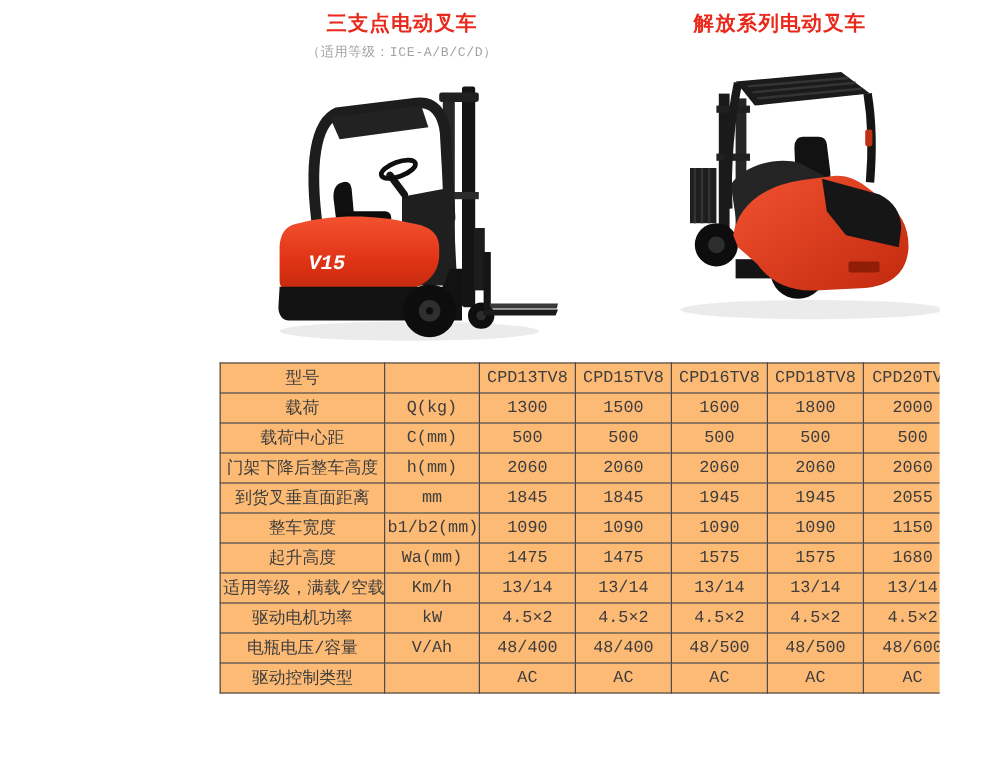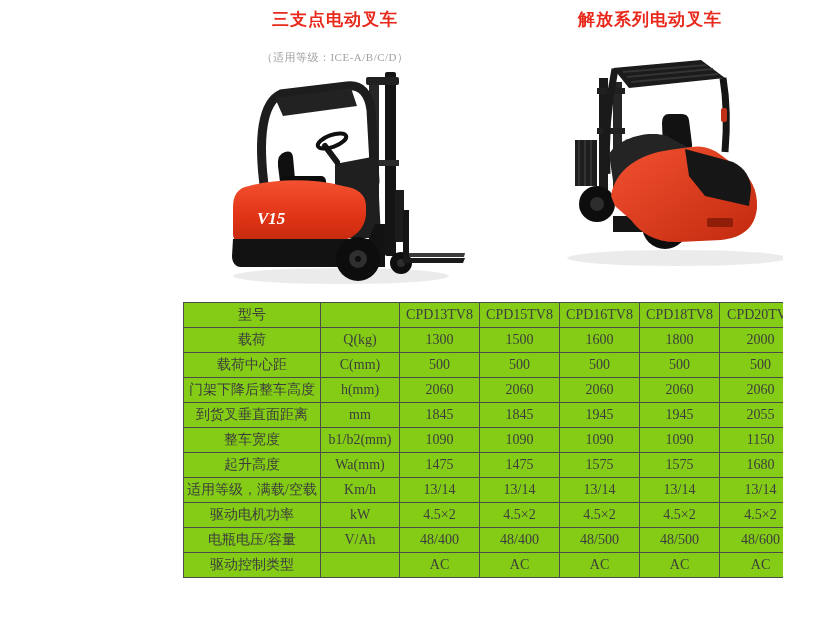--- a/index.html
+++ b/index.html
@@ -1,38 +1,38 @@
 <!DOCTYPE html>
 <html style="--title-red: #e8291c; --subtitle-gray: #a2a2a2; --table-border: #4c4c4c; --table-text: #3d3d3d; --forklift-red: #e03315; --forklift-black: #151515;"><head>
 <meta charset="utf-8">
 <style>
   * { margin:0; padding:0; box-sizing:border-box; }
   html,body { background:#ffffff; }
   .page {
     position:relative; width:728px; height:640px; margin:0 auto;
     background:#fff; overflow:hidden;
-    font-family:Liberation Serif, serif;
+    font-family:Liberation Mono, monospace;
   }
   .product-header { position:absolute; width:300px; text-align:center; }
   #product1-header { left:130px; top:8px; }
   #product2-header { left:445px; top:8px; }
   .product-title {
     font-size:17px; font-weight:bold; letter-spacing:1px;
     color:var(--title-red,#e8291c);
   }
   .product-subtitle {
-    margin-top:19px; font-size:11px; letter-spacing:0.5px;
+    margin-top:5px; font-size:11px; letter-spacing:0.5px;
     color:var(--subtitle-gray,#a2a2a2);
   }
   .forklift { position:absolute; }
   #forklift1 { left:164px; top:64px; width:250px; height:226px; }
   #forklift2 { left:500px; top:56px; width:252px; height:216px; }
   .spec-table {
     position:absolute; left:128px; top:302px; width:618px;
-    border-collapse:collapse; table-layout:fixed; background:#84cc16;
+    border-collapse:collapse; table-layout:fixed; background:#fdba74;
   }
   .spec-table th, .spec-table td {
     border:1px solid var(--table-border,#4c4c4c);
     height:25px; padding:0 2px;
     font-size:14px; font-weight:400; text-align:center;
     color:var(--table-text,#3d3d3d);
     white-space:nowrap; overflow:hidden;
   }
 </style>
 </head>

